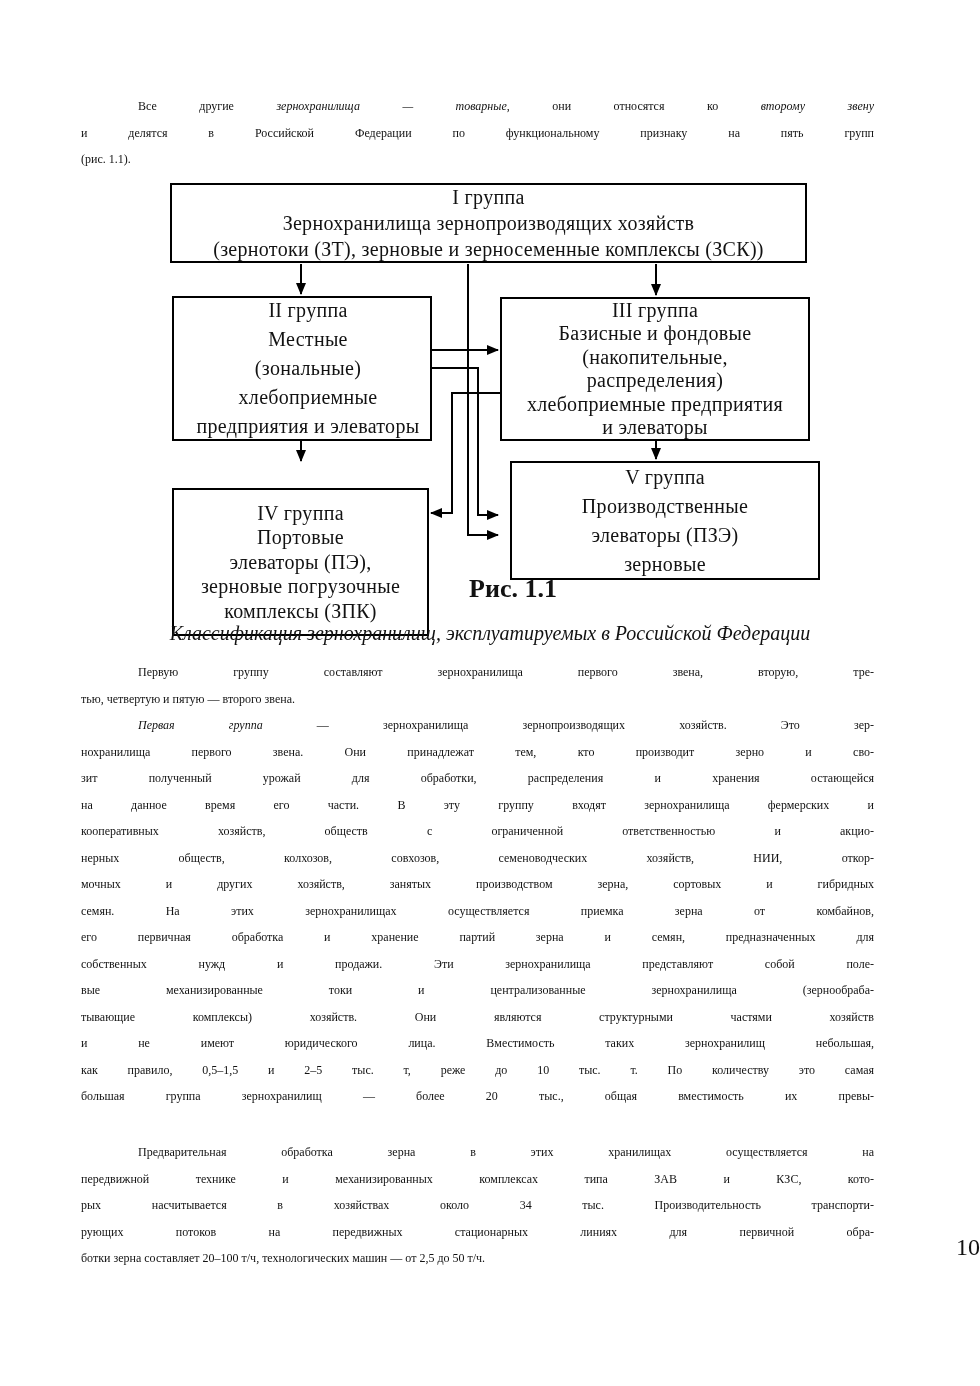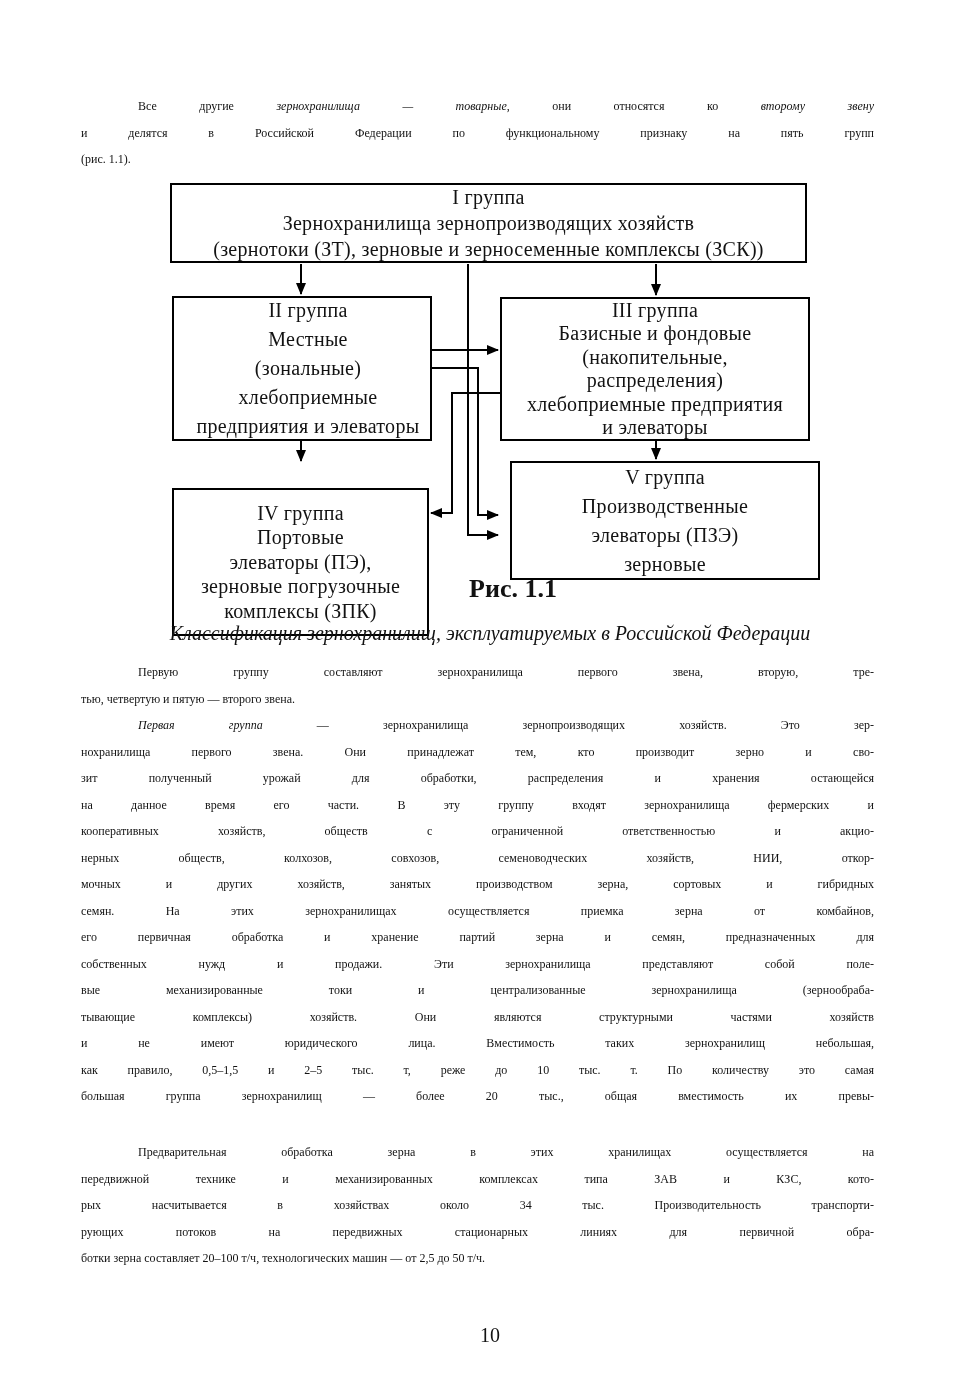--- a/index.html
+++ b/index.html
@@ -54,22 +54,22 @@
 
   .caption-label {
     position: absolute; left: 0; top: 574px; width: 980px;
     text-align: center; font-weight: bold; font-size: 26px; padding-left: 23px;
   }
   .caption-text {
     position: absolute; left: 0; top: 622px; width: 980px;
     text-align: center; font-style: italic; font-size: 20px;
   }
   .pageno {
-    position: absolute; left: 0; top: 1324px; width: 980px;
-    text-align: center; font-size: 20px;
+    position: absolute; left: 0; top: 1234px; width: 980px;
+    text-align: right; font-size: 24px;
   }
 </style>
 </head>
 <body>
 
 <div class="textblock" style="top:93px;">
     <div class="tline first"><span>Все другие </span><span class="it">зернохранилища — товарные</span><span>, они относятся ко </span><span class="it">второму звену</span></div>
     <div class="tline"><span>и делятся в Российской Федерации по функциональному признаку на пять групп</span></div>
     <div class="tline last"><span>(рис. 1.1).</span></div>
   </div>

